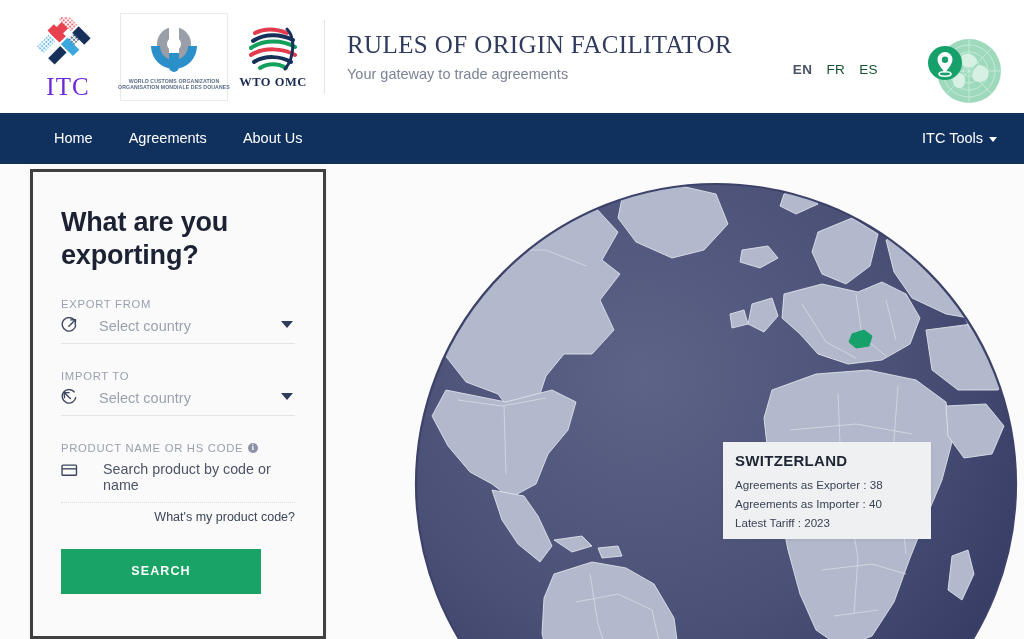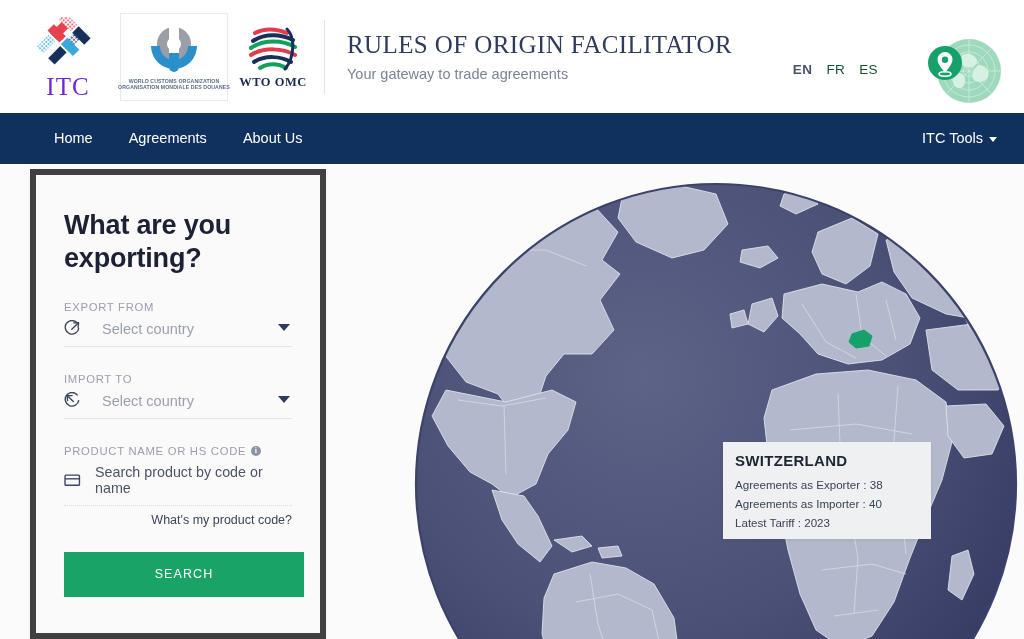--- a/index.html
+++ b/index.html
@@ -93,21 +93,21 @@
     position:absolute; left:723px; top:278px; width:208px; height:97px;
     background:#eef0f2; padding:10px 12px 16px 12px;
     box-shadow:0 1px 3px rgba(40,45,70,0.10);
   }
   .tt-title { font-size:15px; font-weight:bold; color:#1e2533; letter-spacing:0.3px; margin-bottom:7px; }
   .tt-row { font-size:11.6px; color:#3b4354; line-height:1.62; }
 
   
   .panel {
     position:absolute; left:30px; top:5px; width:296px; height:470px;
-    background:#fafafb; border:6px solid #404040;
+    background:#fafafb; border:3px solid #404040;
     box-shadow:0 1px 4px rgba(40,45,70,0.05);
     padding:34px 28px 0 28px;
   }
   .panel-h {
     font-size:27px; font-weight:bold; color:#1c2233; line-height:1.22;
     letter-spacing:-0.2px;
   }
   .field-label {
     font-size:11.3px; color:#9aa0ae; letter-spacing:0.7px;
     margin-top:26px; margin-bottom:7px; display:flex; align-items:center; gap:5px;
@@ -116,27 +116,27 @@
     display:flex; align-items:center; border-bottom:1px solid #e3e4e9;
     padding-bottom:8px; position:relative;
   }
   .field-icon { width:22px; height:18px; flex:0 0 22px; display:flex; align-items:center; }
   .field-ph { font-size:14.5px; color:#9aa0ae; padding-left:16px; }
   .sel-caret {
     position:absolute; right:2px; top:4px;
     width:0; height:0; border-left:6px solid transparent; border-right:6px solid transparent;
     border-top:7px solid #2f3a5c;
   }
-  .prod-row { display:flex; align-items:center; border-bottom:1px dotted #d8dae1; padding-bottom:9px; }
+  .prod-row { display:flex; align-items:flex-start; border-bottom:1px dotted #d8dae1; padding-bottom:9px;gap:11px; }
   .prod-ph { font-size:14.3px; color:#4d5465; padding-left:9px; }
   .link-row { text-align:right; margin-top:4px; }
   .prod-link { font-size:12.5px; color:#3c4558; text-decoration:none; cursor:pointer; }
   .search-btn {
-    margin-top:24px; width:240px; height:45px; background:#1aa366; border:none;
-    color:#ffffff; font-size:12.5px; font-weight:normal; letter-spacing:1.1px;
+    margin-top:24px; width:200px; height:45px; background:#1aa366; border:none;
+    color:#ffffff; font-size:12.5px; font-weight:bold; letter-spacing:1.1px;
     cursor:pointer; font-family:"Liberation Sans", sans-serif;
   }
   .info-dot {
     width:10px; height:10px; border-radius:50%; background:#8b93a4;
     color:#fafafb; font-size:8px; font-weight:bold; line-height:10px;
     text-align:center; display:inline-block; font-family:"Liberation Serif", serif;
   }
 </style>
 </head>
 <body>

